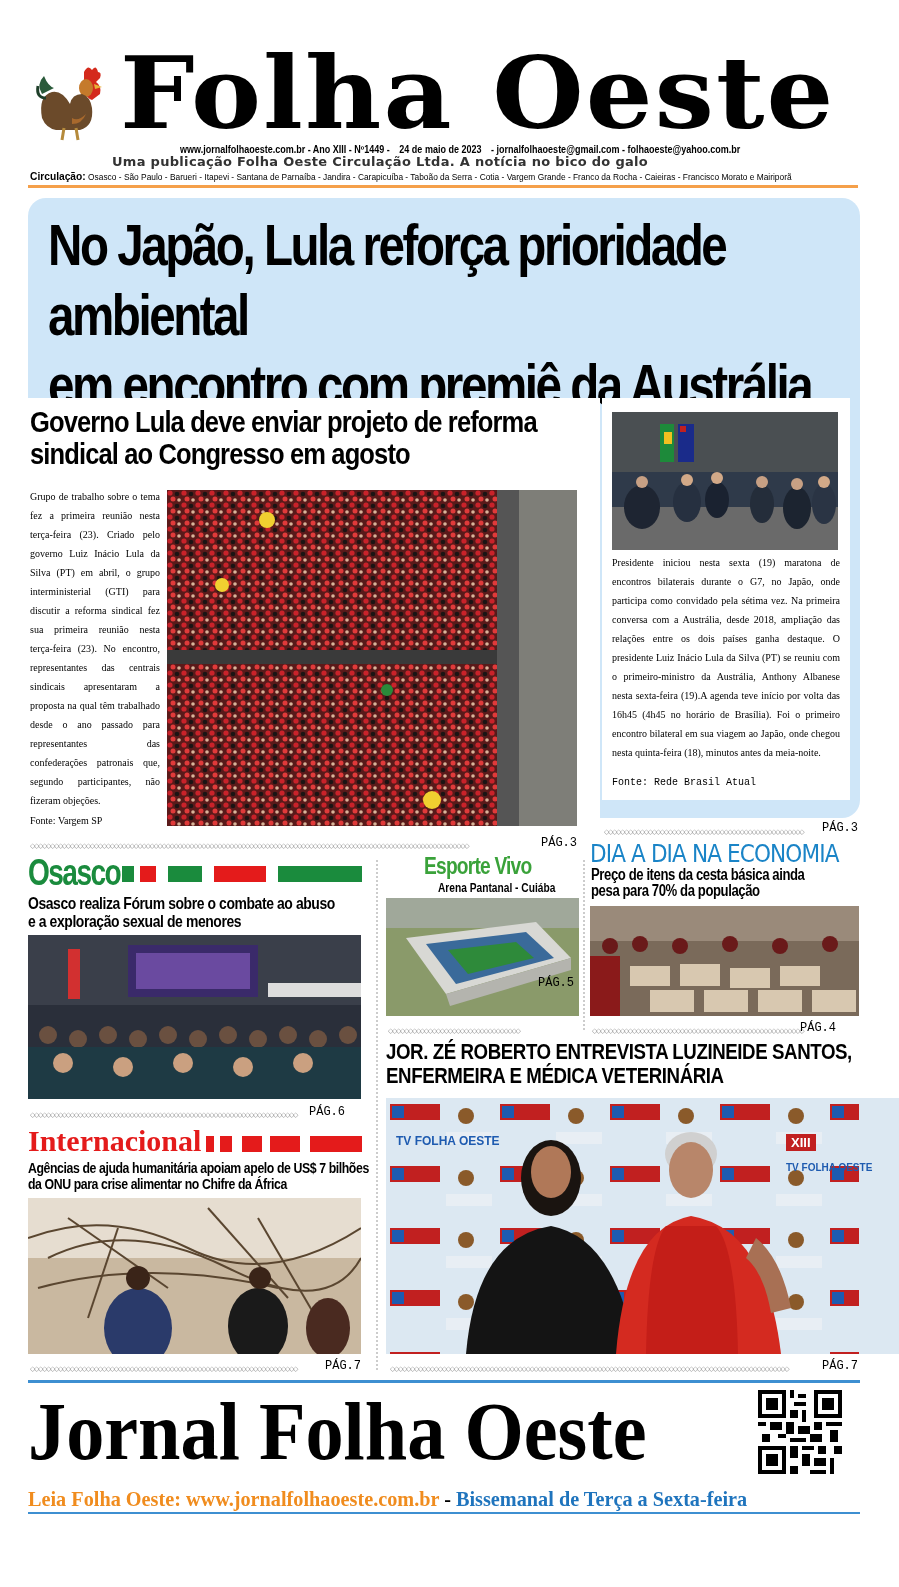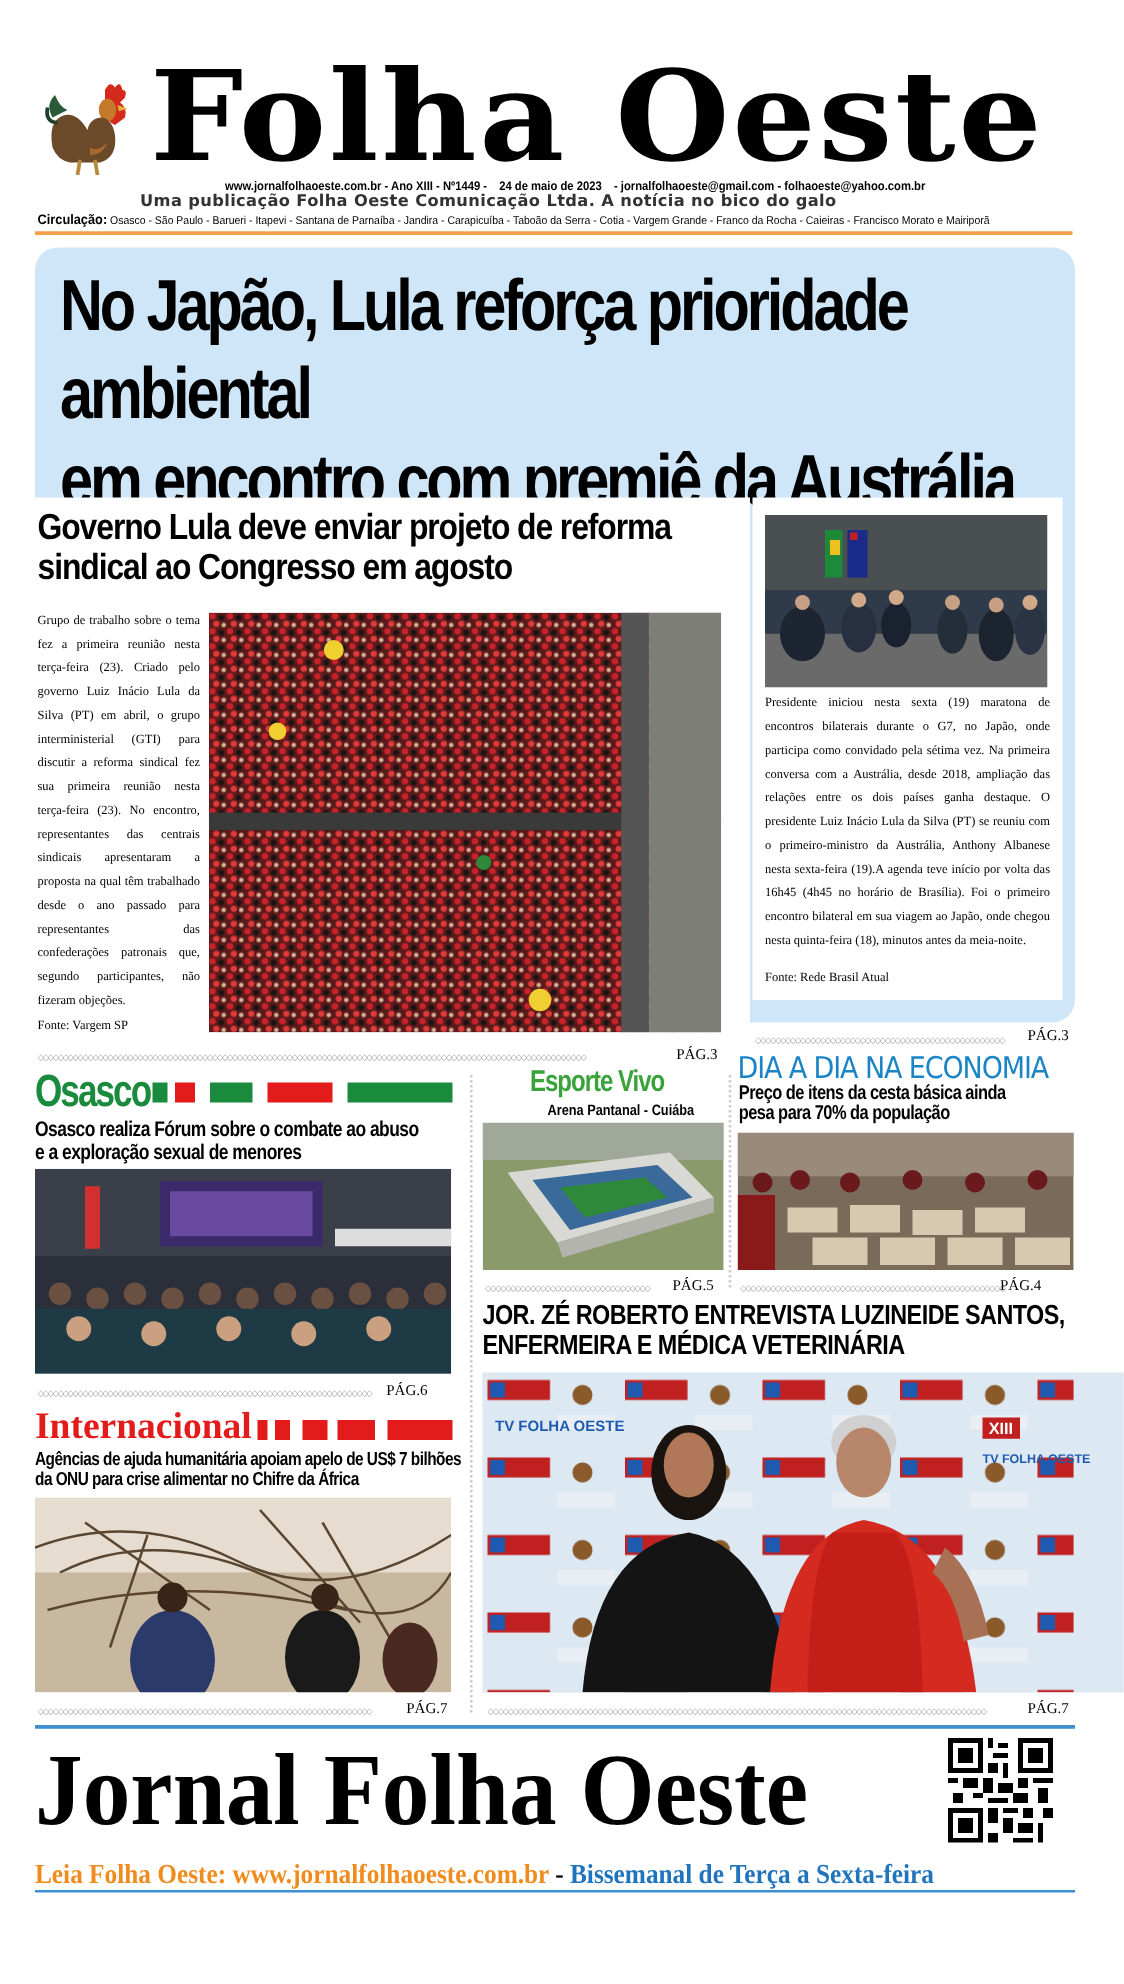--- a/index.html
+++ b/index.html
@@ -22,23 +22,23 @@
   .lead-headline { left: 48px; top: 210px; width: 800px; font-family: "Liberation Sans", sans-serif; font-weight: bold; font-size: 58px; line-height: 70px; letter-spacing: -3px; transform: scaleX(0.82); transform-origin: left top; width: 980px; }
   .white-panel { left: 28px; top: 398px; width: 572px; height: 430px; background: #fff; }
   .second-headline { left: 30px; top: 406px; width: 620px; font-family: "Liberation Sans", sans-serif; font-weight: bold; font-size: 29px; line-height: 32px; letter-spacing: -1px; transform: scaleX(0.88); transform-origin: left top; }
   .body-text { font-family: "Liberation Serif", serif; font-size: 10px; line-height: 19px; text-align: justify; }
   .left-body { left: 30px; top: 487px; width: 130px; }
   .left-source { left: 30px; top: 815px; font-size: 10px; }
   .crowd-photo { left: 167px; top: 490px; width: 410px; height: 336px; overflow: hidden; }
   .right-panel { left: 602px; top: 398px; width: 248px; height: 402px; background: #fff; }
   .meeting-photo { left: 612px; top: 412px; width: 226px; height: 138px; overflow: hidden; }
   .right-body { left: 612px; top: 553px; width: 228px; }
-  .right-source { left: 612px; top: 777px; font-size: 10px; }
-
-  .pag { font-family: Liberation Serif, serif; font-size: 12px; white-space: nowrap; }
+  .right-source { left: 612px; top: 777px; font-size: 10px; font-family: Liberation Mono, monospace; }
+
+  .pag { font-family: Liberation Mono, monospace; font-size: 12px; white-space: nowrap; }
   .diamonds { font-family: "DejaVu Sans", sans-serif; font-size: 7px; color: #999; letter-spacing: -1.4px; white-space: nowrap; overflow: hidden; }
 
   .vdivider { width: 0; border-left: 2px dotted #ccc; }
 
   .section-osasco { left: 28px; top: 853px; font-family: "Liberation Sans", sans-serif; font-weight: bold; font-size: 36px; color: #1a8b3d; line-height: 40px; letter-spacing: -2px; transform: scaleX(0.78); transform-origin: left top; }
   .flag { height: 16px; }
   .small-headline { font-family: "Liberation Sans", sans-serif; font-weight: bold; font-size: 17px; line-height: 18px; letter-spacing: -0.5px; transform: scaleX(0.82); transform-origin: left top; white-space: nowrap; }
 
   .section-esporte { left: 424px; top: 852px; font-family: "Liberation Sans", sans-serif; font-weight: bold; font-size: 24px; color: #3aa23a; letter-spacing: -1px; transform: scaleX(0.8); transform-origin: left top; white-space: nowrap; }
   .esporte-sub { left: 438px; top: 881px; font-family: "Liberation Sans", sans-serif; font-weight: bold; font-size: 12px; transform: scaleX(0.85); transform-origin: left top; white-space: nowrap; }
@@ -72,21 +72,21 @@
     <line x1="30" y1="66" x2="28" y2="78" stroke="#b58a3c" stroke-width="3"></line>
     <line x1="42" y1="66" x2="44" y2="78" stroke="#b58a3c" stroke-width="3"></line>
   </svg>
 </div>
 <div class="abs masthead-title">Folha Oeste</div>
 <div class="abs masthead-info">
   <span>www.jornalfolhaoeste.com.br - Ano XIII - Nº1449 -</span><span class="gap"></span>
   <span>24 de maio de 2023</span><span class="gap"></span>
   <span>- jornalfolhaoeste@gmail.com - folhaoeste@yahoo.com.br</span>
 </div>
-<div class="abs masthead-tagline">Uma publicação Folha Oeste Comunicação Ltda. A notícia no bico do galo</div>
+<div class="abs masthead-tagline">Uma publicação Folha Oeste Circulação Ltda. A notícia no bico do galo</div>
 <div class="abs masthead-circ">
   <b>Circulação:</b>
   <span>Osasco - São Paulo - Barueri - Itapevi - Santana de Parnaíba - Jandira - Carapicuíba - Taboão da Serra - Cotia - Vargem Grande - Franco da Rocha - Caieiras - Francisco Morato e Mairiporã</span>
 </div>
 <div class="abs orange-rule"></div>
 
 <div class="abs lead-box"></div>
 <div class="abs lead-headline">
   <div>No Japão, Lula reforça prioridade ambiental</div>
   <div>em encontro com premiê da Austrália</div>
@@ -237,21 +237,21 @@
   <svg width="193" height="118">
     <rect width="193" height="118" fill="#8a9a6a"></rect>
     <rect x="0" y="0" width="193" height="30" fill="#a0a89a"></rect>
     <polygon points="20,40 150,24 185,60 60,96" fill="#d8d8d4"></polygon>
     <polygon points="40,46 140,34 168,60 70,86" fill="#3a6a9a"></polygon>
     <polygon points="62,52 130,44 148,60 82,76" fill="#2e8a3a"></polygon>
     <polygon points="60,96 185,60 185,72 64,108" fill="#b4b4ae"></polygon>
   </svg>
 </div>
 <div class="abs diamonds" style="left:388px;top:1027px;width:140px;">◇◇◇◇◇◇◇◇◇◇◇◇◇◇◇◇◇◇◇◇◇◇◇◇◇◇◇◇◇◇◇◇◇</div>
-<div class="abs pag" style="left:538px;top:1021px;">PÁG.5</div>
+<div class="abs pag" style="left:538px;top:976px;">PÁG.5</div>
 
 <div class="abs vdivider" style="left:583px;top:860px;height:170px;"></div>
 <div class="abs section-economia">DIA A DIA NA ECONOMIA</div>
 <div class="abs small-headline" style="left:591px;top:867px;font-size:16px;line-height:16px;">
   <div>Preço de itens da cesta básica ainda</div>
   <div>pesa para 70% da população</div>
 </div>
 <div class="abs" style="left:590px;top:906px;width:269px;height:110px;overflow:hidden;">
   <svg width="269" height="110">
     <rect width="269" height="110" fill="#7a6a5a"></rect>

